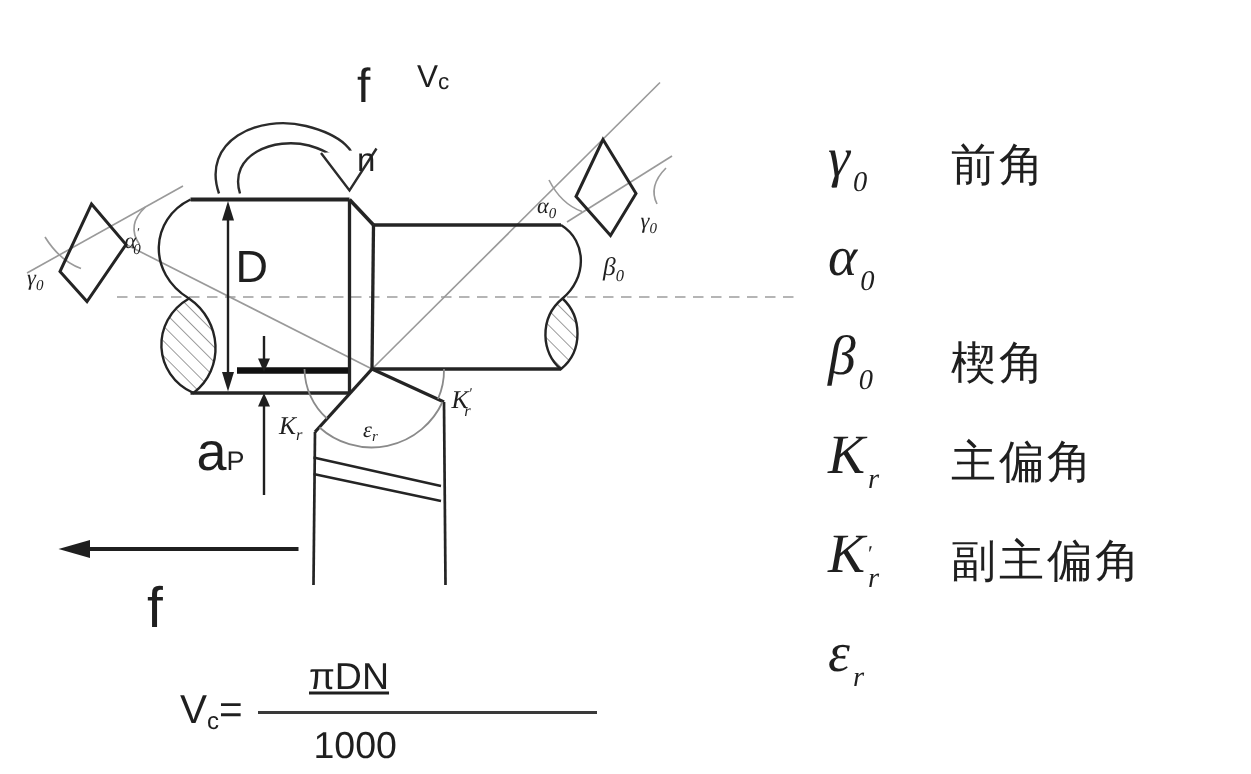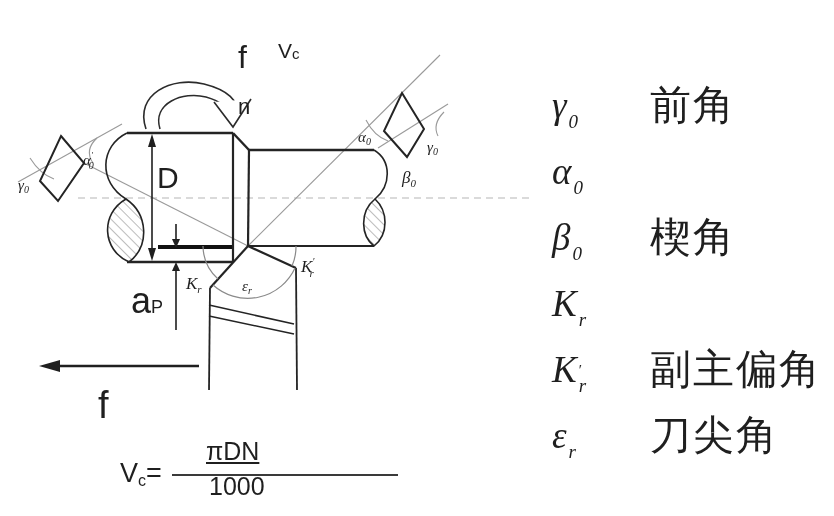--- a/index.html
+++ b/index.html
@@ -10,28 +10,28 @@
   .sans{font-family:"Liberation Sans",sans-serif;}
   .math{font-family:"Liberation Serif",serif;font-style:italic;}
   
   #legend{position:absolute;left:552px;top:58px;width:270px;}
   .lg-row{display:flex;align-items:flex-end;height:66px;}
   .lg-sym{width:82px;display:flex;align-items:flex-end;}
   .sym{font-family:"Liberation Serif",serif;font-style:italic;font-size:37px;line-height:1;}
   .ss{display:inline-flex;flex-direction:column;align-items:flex-start;line-height:1;margin-left:2px;transform:translateY(7px);}
   .pr{font-size:15px;height:13px;font-family:"Liberation Serif",serif;}
   .sb{font-size:19px;font-family:"Liberation Serif",serif;font-style:italic;}
-  .lg-label{font-size:41px;letter-spacing:2px;line-height:1;transform:translateY(2px);margin-left:16px;}
+  .lg-label{font-size:30px;letter-spacing:2px;line-height:1;transform:translateY(2px);}
   
   #formula{position:absolute;left:0;top:0;}
   .f-vc{position:absolute;left:120px;top:458px;font-size:27px;}
   .f-vc .subc{font-size:16px;vertical-align:-4px;}
   .f-num{position:absolute;left:206px;top:437px;font-size:25px;text-decoration:underline;}
   .f-bar{position:absolute;left:172px;top:474px;width:226px;height:2px;background:#3a3a3a;}
-  .f-den{position:absolute;left:209px;top:472px;font-size:25px;}
+  .f-den{position:absolute;left:209px;top:483px;font-size:25px;}
 </style>
 </head>
 <body>
 
 <svg id="stage" viewBox="0 0 834 516">
   <defs>
     <pattern id="hatch" patternUnits="userSpaceOnUse" width="7" height="7" patternTransform="rotate(-45)">
       <line x1="0" y1="0" x2="0" y2="7" stroke="#7a7a7a" stroke-width="1"></line>
     </pattern>
   </defs>
@@ -155,40 +155,40 @@
     <span class="lg-label">楔角</span>
   </div>
   <div class="lg-row">
     <span class="lg-sym">
         <i class="sym">K</i>
         <span class="ss">
           <span class="pr"></span>
           <span class="sb">r</span>
         </span>
       </span>
+    <span class="lg-label">主偏角</span>
   </div>
   <div class="lg-row">
     <span class="lg-sym">
         <i class="sym">K</i>
         <span class="ss">
           <span class="pr">′</span>
           <span class="sb">r</span>
         </span>
       </span>
     <span class="lg-label">副主偏角</span>
   </div>
   <div class="lg-row">
     <span class="lg-sym">
         <i class="sym">ε</i>
         <span class="ss">
           <span class="pr"></span>
           <span class="sb">r</span>
         </span>
       </span>
-    <span class="lg-label">刀尖角</span>
   </div>
 </div>
 
 <div id="formula">
   <div class="f-vc"><span>V</span><span class="subc">c</span><span>=</span></div>
   <div class="f-num">πDN</div>
   <div class="f-bar"></div>
   <div class="f-den">1000</div>
 </div>
 

